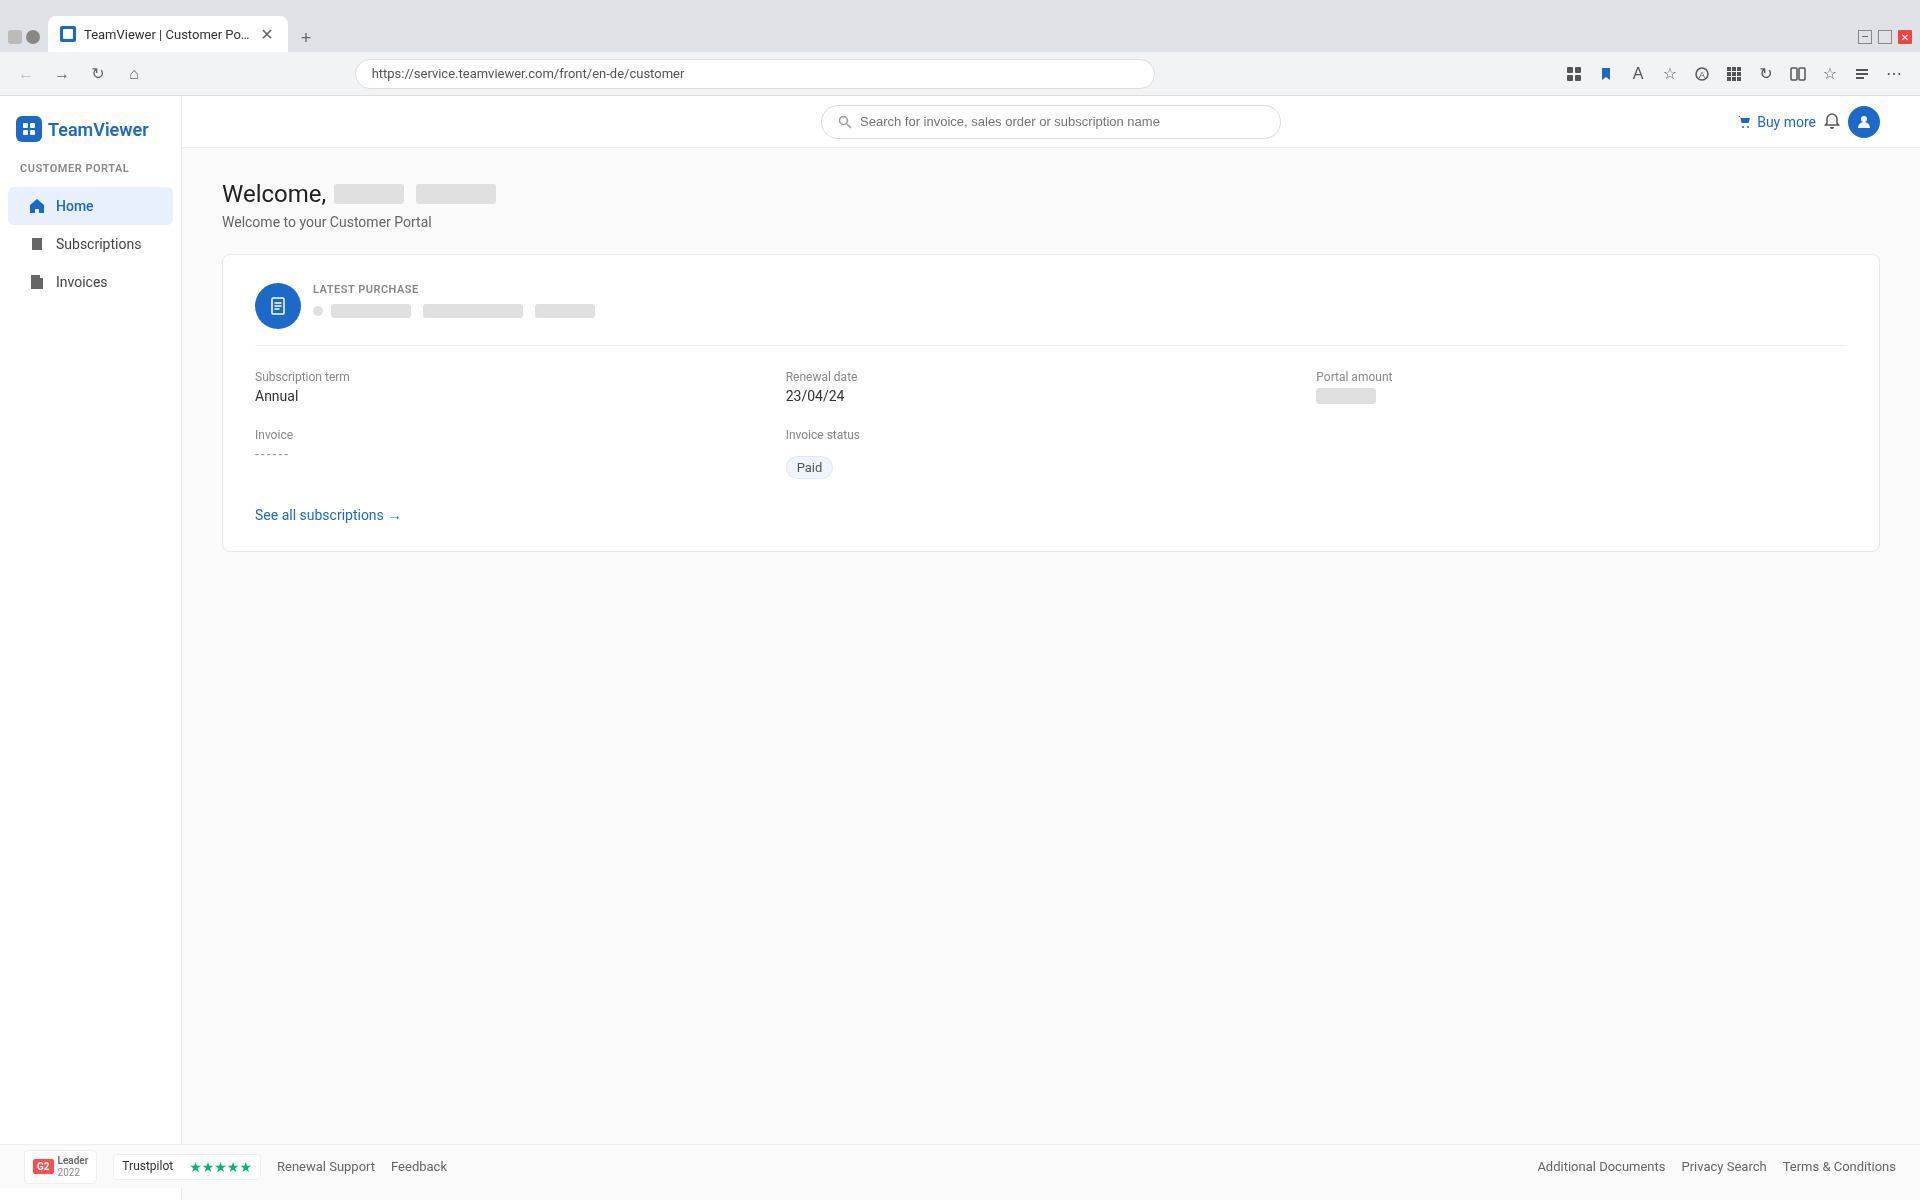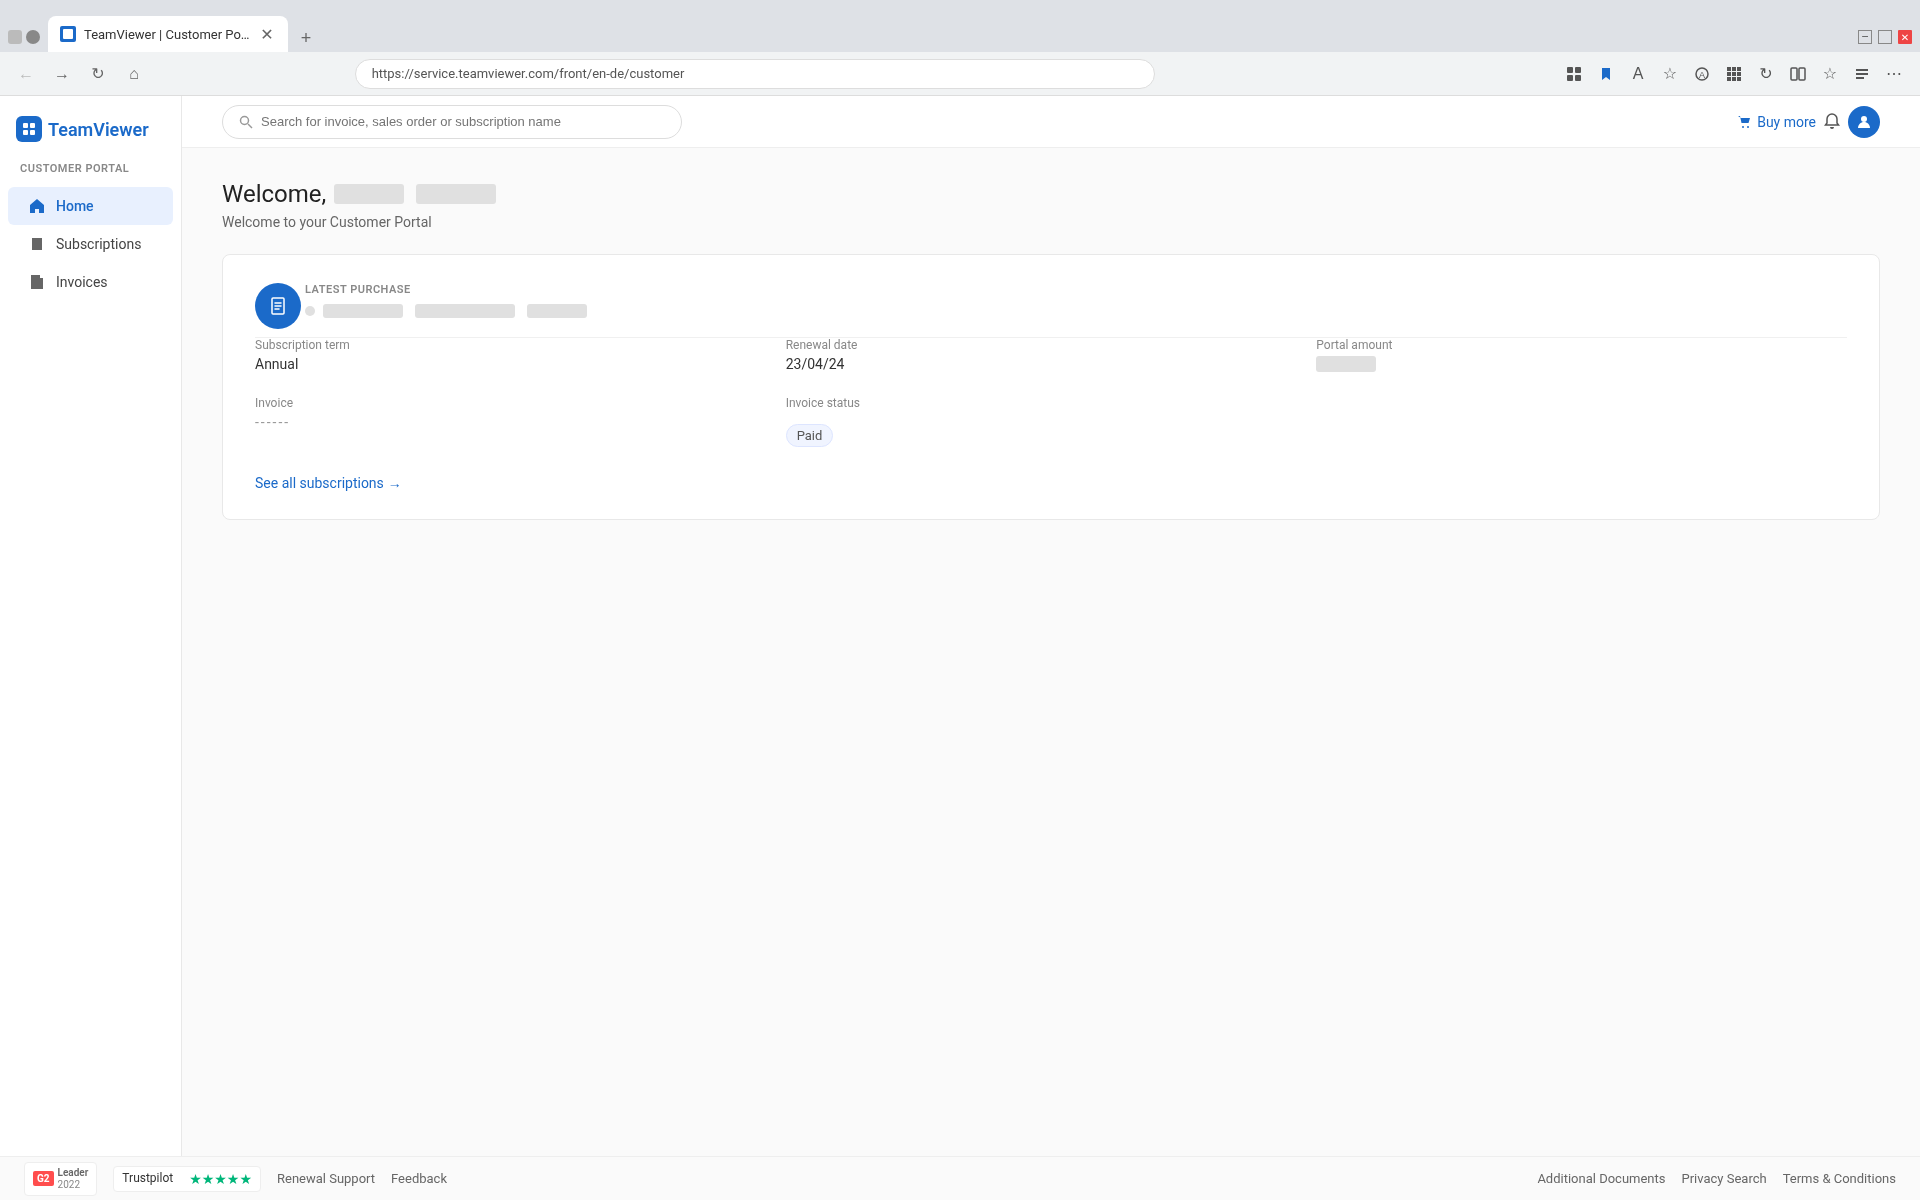--- a/index.html
+++ b/index.html
@@ -29,60 +29,60 @@
     .sidebar-item.active { background: #e8f0fe; color: #1b6ac9; font-weight: 500; }
     .sidebar-item .item-icon { width: 18px; height: 18px; display: flex; align-items: center; justify-content: center; flex-shrink: 0; }
     .content-header { padding: 32px 40px 24px; background: #fafafa; }
     .welcome-title { font-size: 24px; font-weight: 400; color: #222; margin-bottom: 6px; display: flex; align-items: center; gap: 8px; }
     .welcome-subtitle { font-size: 14px; color: #666; }
     .blurred-name { background: #e0e0e0; border-radius: 3px; display: inline-block; height: 20px; vertical-align: middle; }
 
     
     .card-container { padding: 0 40px; }
     .subscription-card { background: #fff; border: 1px solid #e8e8e8; border-radius: 8px; padding: 28px 32px; }
-    .latest-purchase-section { display: flex; align-items: flex-start; gap: 4px; padding-bottom: 8px; border-bottom: 1px solid #f0f0f0; }
+    .latest-purchase-section { display: flex; align-items: flex-start; gap: 12px; padding-bottom: 16px; border-bottom: 1px solid #f0f0f0; margin-bottom: 24px; }
     .purchase-icon { width: 46px; height: 46px; background: #1b6ac9; border-radius: 50%; display: flex; align-items: center; justify-content: center; flex-shrink: 0; color: #fff; font-size: 20px; }
     .purchase-details { flex: 1; }
     .purchase-label { font-size: 11px; font-weight: 600; color: #888; text-transform: uppercase; letter-spacing: 0.5px; margin-bottom: 8px; }
     .purchase-name-row { display: flex; align-items: center; gap: 8px; }
     .blurred-block { background: #e0e0e0; border-radius: 3px; display: inline-block; height: 14px; }
     .blurred-dot { background: #e0e0e0; border-radius: 50%; width: 10px; height: 10px; display: inline-block; }
 
     .subscription-details-grid { display: grid; grid-template-columns: 1fr 1fr 1fr; gap: 24px 0; margin-bottom: 28px; }
     .detail-item { }
     .detail-label { font-size: 12px; color: #888; margin-bottom: 4px; }
     .detail-value { font-size: 14px; color: #333; font-weight: 400; }
     .invoice-dashes { color: #999; letter-spacing: 2px; }
     .invoice-status-badge { display: inline-flex; align-items: center; padding: 3px 10px; border-radius: 12px; font-size: 13px; background: #f0f4ff; color: #555; border: 1px solid #dde5ff; }
     .blurred-amount { background: #e0e0e0; border-radius: 3px; height: 16px; width: 60px; display: block; }
 
     .see-all-link { color: #1b6ac9; text-decoration: none; font-size: 14px; display: inline-flex; align-items: center; gap: 4px; }
 
     
-    .footer-bar { position: fixed; bottom: 0; left: 0; right: 0; height: 44px; background: #fafafa; border-top: 1px solid #eee; display: flex; align-items: center; justify-content: space-between; padding: 0 24px; font-size: 13px; color: #666; }
+    .footer-bar { position: fixed; bottom: 12px; left: 0; right: 0; height: 44px; background: #fafafa; border-top: 1px solid #eee; display: flex; align-items: center; justify-content: space-between; padding: 0 24px; font-size: 13px; color: #666; }
     .footer-left { display: flex; align-items: center; gap: 16px; }
     .footer-right { display: flex; align-items: center; gap: 16px; }
     .footer-link { color: #666; text-decoration: none; }
     .trustpilot-badge { display: flex; align-items: flex-start; gap: 16px; background: #fff; border: 1px solid #eee; border-radius: 4px; padding: 4px 8px; }
     .trustpilot-stars { color: #00b67a; font-size: 14px; }
     .g2-badge { display: flex; align-items: center; gap: 4px; background: #fff; border: 1px solid #eee; border-radius: 4px; padding: 4px 8px; }
 
     
     .tv-logo { display: flex; align-items: center; gap: 6px; font-size: 18px; font-weight: 600; color: #1b6ac9; }
     .tv-logo-icon { width: 26px; height: 26px; background: #1b6ac9; border-radius: 6px; display: flex; align-items: center; justify-content: center; }
     .search-bar { display: flex; align-items: center; gap: 8px; border: 1px solid #ddd; border-radius: 20px; padding: 0 16px; height: 34px; width: 460px; background: #fff; }
     .search-bar input { border: none; outline: none; font-size: 14px; color: #555; flex: 1; background: transparent; }
     .header-right { position: absolute; right: 40px; display: flex; align-items: center; gap: 2px; }
     .buy-more-btn { display: flex; align-items: center; gap: 6px; color: #1b6ac9; font-size: 14px; cursor: pointer; }
     .notif-icon { width: 28px; height: 28px; display: flex; align-items: center; justify-content: center; color: #555; cursor: pointer; }
     .avatar-circle { width: 32px; height: 32px; background: #1b6ac9; border-radius: 50%; display: flex; align-items: center; justify-content: center; color: #fff; font-size: 14px; cursor: pointer; }
 
     
     .app-header { display: flex; align-items: center; height: 52px; border-bottom: 1px solid #eee; background: #fff; }
-    .main-header { flex: 1; display: flex; align-items: center; justify-content: flex-start; padding: 0 40px; position: relative; }
+    .main-header { flex: 1; display: flex; align-items: center; justify-content: center; padding: 0 40px; position: relative; }
   </style>
 </head>
 <body>
 
 <div style="background:#dee1e6; height:52px; display:flex; flex-direction:column;">
   <div style="display:flex; align-items:flex-end; height:52px; padding: 8px 8px 0 8px; gap:4px;">
 
     <div style="display:flex; align-items:center; gap:4px; padding-bottom:8px; margin-right:4px;">
       <div style="width:14px;height:14px;background:#bbb;border-radius:3px;display:flex;align-items:center;justify-content:center;font-size:8px;"></div>
       <div style="width:14px;height:14px;background:#888;border-radius:50%;"></div>

